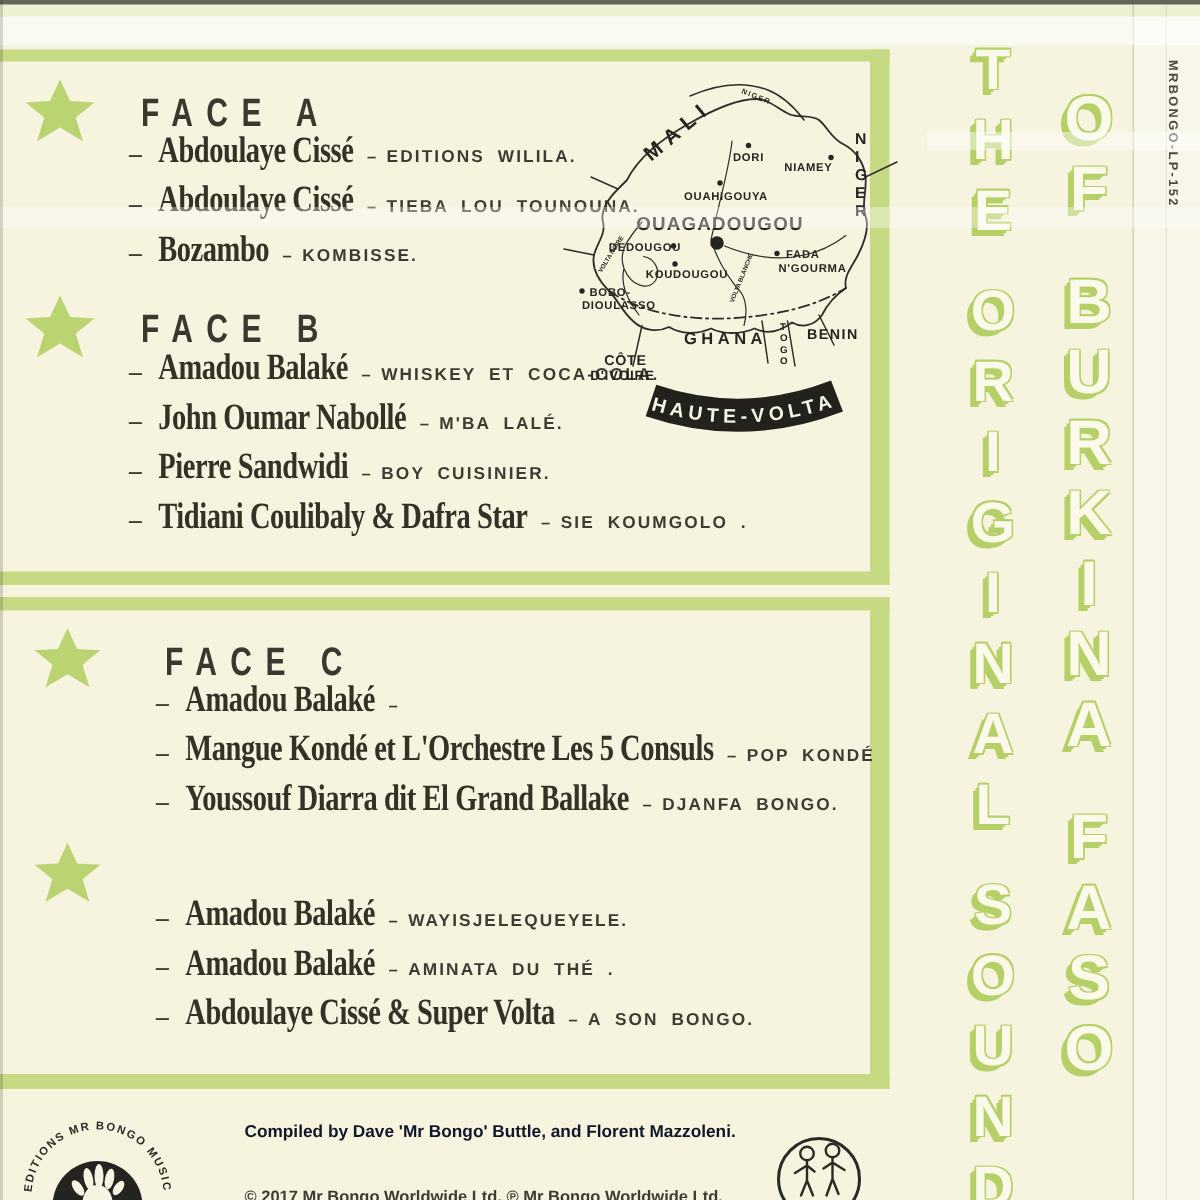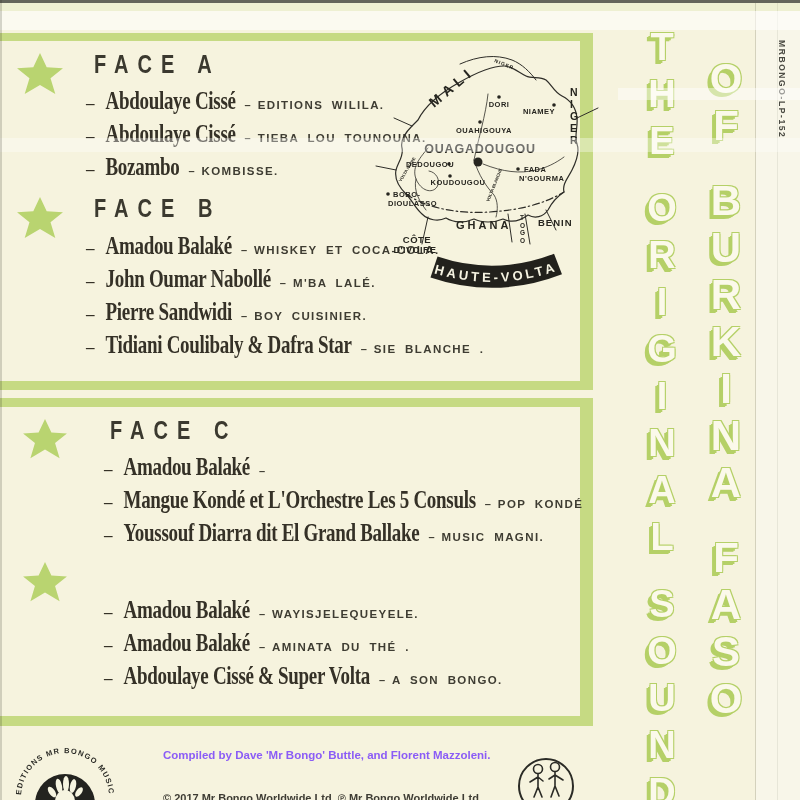--- a/index.html
+++ b/index.html
@@ -17,21 +17,21 @@
   .greenish-top{position:absolute;left:0;top:3px;width:800px;height:8px;background:#eef0d2;z-index:5;}
   
   .sleeve-col{position:absolute;left:756px;top:0;width:44px;height:800px;background:#f8f6e9;z-index:4;}
   .crease1{position:absolute;left:755px;top:0;width:1px;height:800px;background:rgba(90,90,70,.22);z-index:6;}
   .crease2{position:absolute;left:777px;top:0;width:1px;height:800px;background:rgba(90,90,70,.10);z-index:6;}
   
   .fband{position:absolute;background:#c6da83;z-index:10;}
   
   .star{position:absolute;z-index:15;}
   
-  .face-header{position:absolute;z-index:20;white-space:nowrap;}
+  .face-header{position:absolute;z-index:20;white-space:nowrap;margin-top:12px;}
   .face-header span{display:inline-block;font-weight:600;font-size:20px;letter-spacing:9px;
     color:#3b392f;transform:scaleY(1.32);transform-origin:0 100%;}
   
   .tracks{position:absolute;z-index:20;}
   .track{height:33px;display:flex;align-items:baseline;white-space:nowrap;}
   .lead-dash{font-family:"Liberation Serif",serif;font-weight:700;font-size:17px;color:#353127;
     display:inline-block;margin-right:11px;}
   .artist{font-family:"Liberation Serif",serif;font-weight:700;font-size:19px;letter-spacing:-0.3px;
     color:#353127;display:inline-block;transform:scaleY(1.3);transform-origin:0 74%;white-space:pre;}
   .title-dash{font-weight:700;font-size:11px;color:#3e3c32;margin:0 7px 0 9px;}
@@ -43,21 +43,21 @@
   
   .deco-col{position:absolute;top:0;height:800px;z-index:12;}
   .deco-letter{position:absolute;left:0;right:0;text-align:center;font-weight:700;line-height:1;
     color:#fbf9ea;
     text-shadow:1px 1px 0 #b5d067,-1px -1px 0 #b5d067,1px -1px 0 #b5d067,-1px 1px 0 #b5d067,
                 -2.5px 2.5px 0 #b5d067,-4px 4px 0 #b5d067;}
   
   .catalog{position:absolute;left:787px;top:40px;transform:rotate(90deg);transform-origin:top left;
     font-size:8.5px;font-weight:700;letter-spacing:1.6px;color:#4a4a42;white-space:nowrap;z-index:30;}
   
-  .credits{position:absolute;left:163px;top:747px;z-index:20;color:#8b5cf6;}
+  .credits{position:absolute;left:163px;top:747px;z-index:20;color:#0f172a;}
   .credits div{font-size:11.5px;font-weight:700;line-height:17px;}
   .credits-cut{position:absolute;left:163px;top:792px;font-size:11px;font-weight:700;color:#3e3c34;z-index:20;}
   .logo{position:absolute;z-index:20;}
 </style>
 </head>
 <body>
 
 <div id="page">
 
   <div class="greenish-top"></div>
@@ -126,40 +126,40 @@
       <div class="track">
         <span class="lead-dash">–</span>
         <span class="artist">Pierre Sandwidi</span>
         <span class="title-dash">–</span>
         <span class="title">BOY CUISINIER.</span>
       </div>
       <div class="track">
         <span class="lead-dash">–</span>
         <span class="artist">Tidiani Coulibaly &amp; Dafra Star</span>
         <span class="title-dash">–</span>
-        <span class="title">SIE BLANCHE .</span>
+        <span class="title">SIE KOUMGOLO .</span>
       </div>
     </div>
   <div class="tracks" style="left:104px;top:458px">
       <div class="track">
         <span class="lead-dash">–</span>
         <span class="artist">Amadou Balaké</span>
         <span class="title-dash">–</span>
       </div>
       <div class="track">
         <span class="lead-dash">–</span>
         <span class="artist">Mangue Kondé et L'Orchestre Les 5 Consuls</span>
         <span class="title-dash">–</span>
         <span class="title">POP KONDÉ</span>
       </div>
       <div class="track">
         <span class="lead-dash">–</span>
         <span class="artist">Youssouf Diarra dit El Grand Ballake</span>
         <span class="title-dash">–</span>
-        <span class="title">MUSIC MAGNI.</span>
+        <span class="title">DJANFA BONGO.</span>
       </div>
     </div>
   <div class="tracks" style="left:104px;top:601px">
       <div class="track">
         <span class="lead-dash">–</span>
         <span class="artist">Amadou Balaké</span>
         <span class="title-dash">–</span>
         <span class="title">WAYISJELEQUEYELE.</span>
       </div>
       <div class="track">

